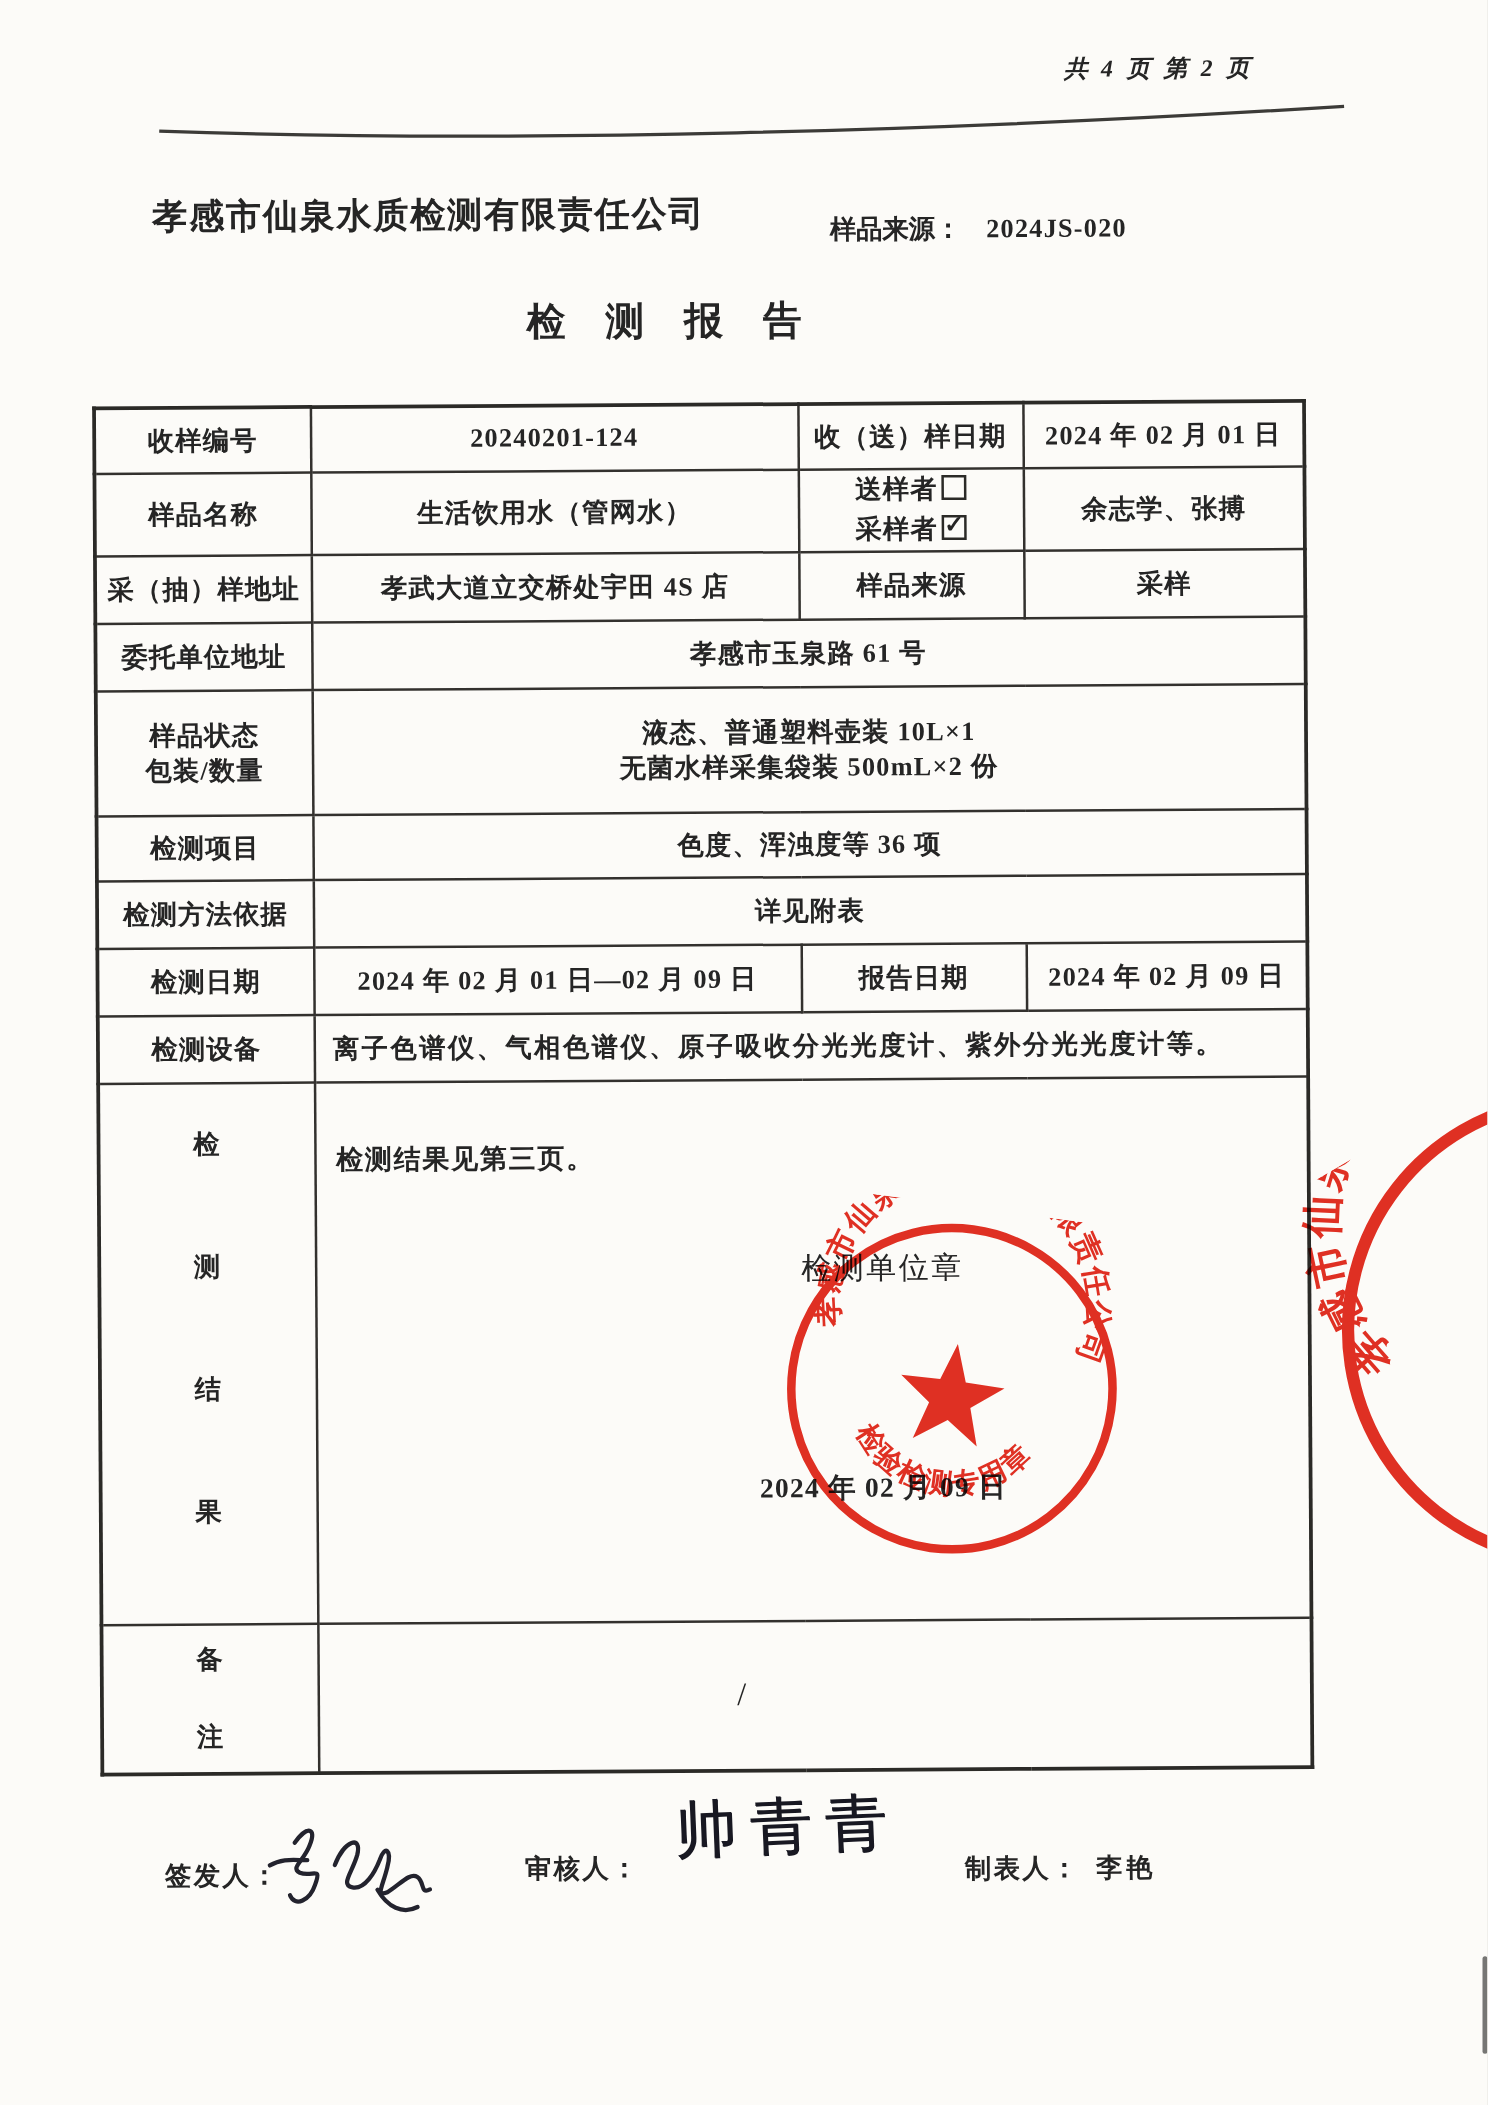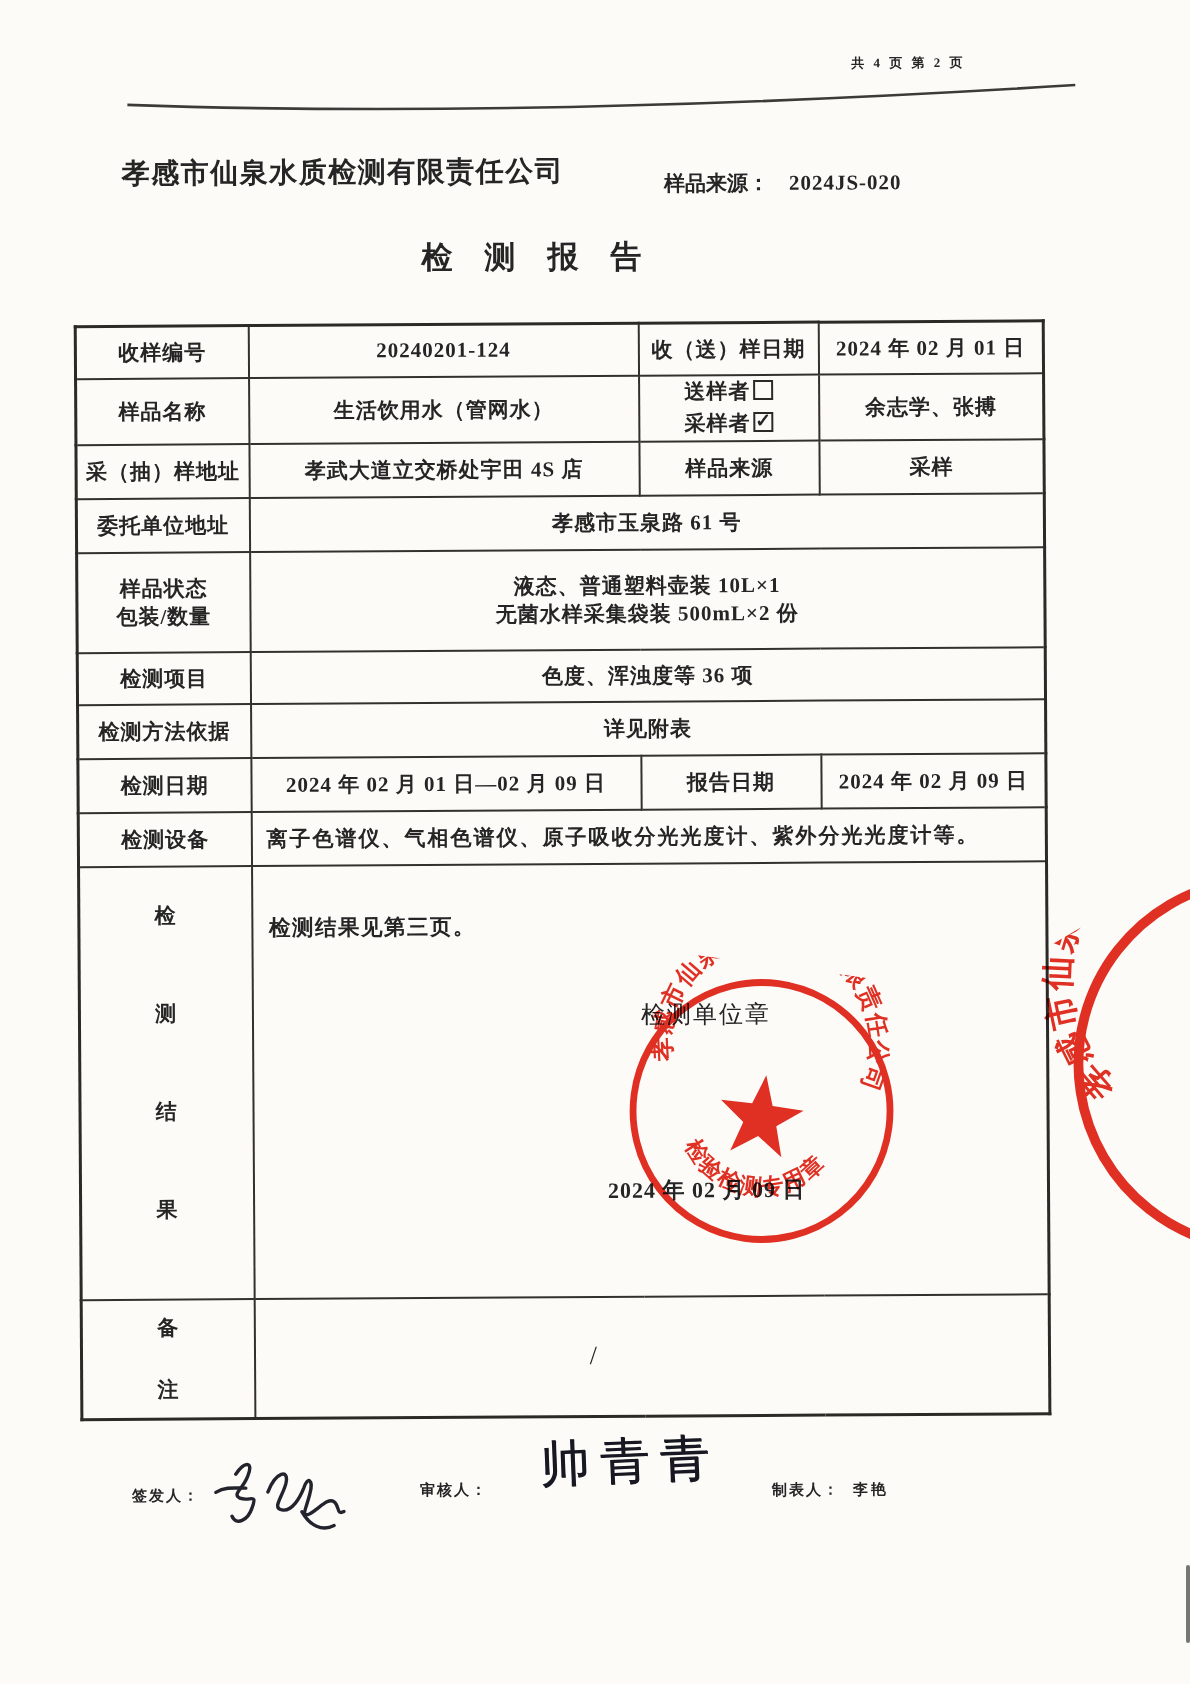--- a/index.html
+++ b/index.html
@@ -5,21 +5,21 @@
   html,body { margin:0; padding:0; background:#e8e6e2; }
   .page {
     position:relative; width:1190px; height:1684px; margin:0 auto;
     background:#fcfbf8; overflow:hidden;
     font-family:"Liberation Serif","DejaVu Serif",serif;
     color:#252525;
   }
   .tilt { position:absolute; inset:0; transform:rotate(-0.35deg); transform-origin:595px 860px; }
 
   
-  .page-info { position:absolute; left:856px; top:56px; font-size:13px; font-weight:bold; letter-spacing:3px; white-space:nowrap; }
+  .page-info { position:absolute; left:856px; top:44px; font-size:19px; font-weight:bold; letter-spacing:3px; white-space:nowrap;font-style:italic; }
   .header-rule { position:absolute; left:0; top:78px; width:1190px; height:44px; }
   .company-name { position:absolute; left:126px; top:152px; font-size:28px; font-weight:bold; letter-spacing:1.5px; white-space:nowrap; }
   .report-no { position:absolute; left:668px; top:170px; font-size:21px; font-weight:bold; white-space:nowrap; }
   .report-no .val { margin-left:20px; letter-spacing:1px; }
   .doc-title { position:absolute; left:0; top:236px; width:1070px; text-align:center; font-size:31px; font-weight:bold; letter-spacing:32px; text-indent:32px; }
 
   
   table.report { position:absolute; left:77px; top:322px; width:968px; border-collapse:collapse; table-layout:fixed; }
   table.report td {
     border:2px solid #33312e; font-size:21px; font-weight:600;
@@ -43,21 +43,21 @@
 
   
   .stamp { position:absolute; mix-blend-mode:multiply; opacity:0.92; z-index:6; }
   .stamp-main { left:614px; top:966px; transform:rotate(8deg); }
   .stamp-edge { left:1052px; top:858px; transform:rotate(-30deg); }
   .stamp-caption { position:absolute; left:640px; top:999px; font-size:24px; letter-spacing:2px; z-index:4; }
   .stamp-date { position:absolute; left:606px; top:1176px; font-size:22px; font-weight:600; letter-spacing:1px; z-index:4; }
 
   
   .footer { position:absolute; left:0; top:1440px; width:1190px; height:140px; }
-  .f-label { position:absolute; font-size:15px; font-weight:bold; letter-spacing:2px; white-space:nowrap; }
+  .f-label { position:absolute; font-size:21px; font-weight:bold; letter-spacing:2px; white-space:nowrap; }
   .issuer-label { left:128px; top:44px; }
   .reviewer-label { left:416px; top:40px; }
   .preparer-label { left:768px; top:42px; }
   .preparer-name { font-weight:600; margin-left:13px; letter-spacing:3px; }
   .sig1 { position:absolute; left:198px; top:6px; }
   .sig2 { position:absolute; left:536px; top:-12px; font-size:50px; font-weight:500; color:#181822;
           letter-spacing:10px; transform:rotate(-2deg); white-space:nowrap;
           text-shadow:0.6px 0.6px 0 #181822; }
 
   .edge-mark { position:absolute; right:0px; top:1565px; width:4px; height:78px; background:#4a4a48; opacity:0.75; border-radius:2px; }

